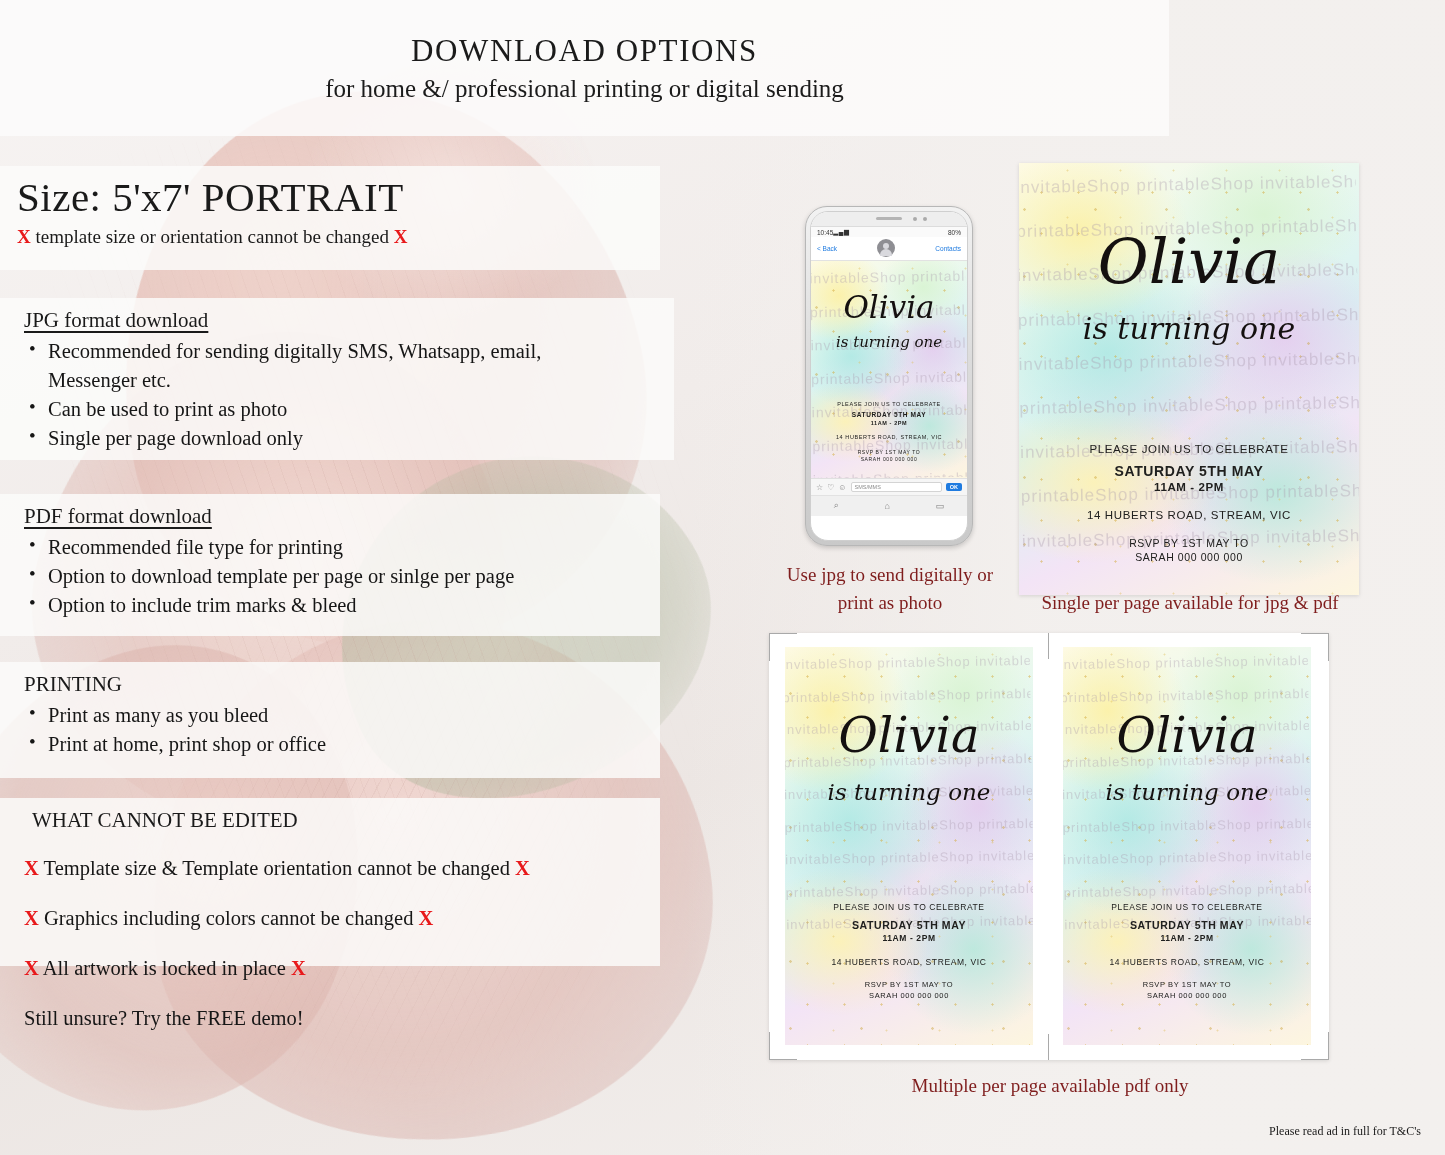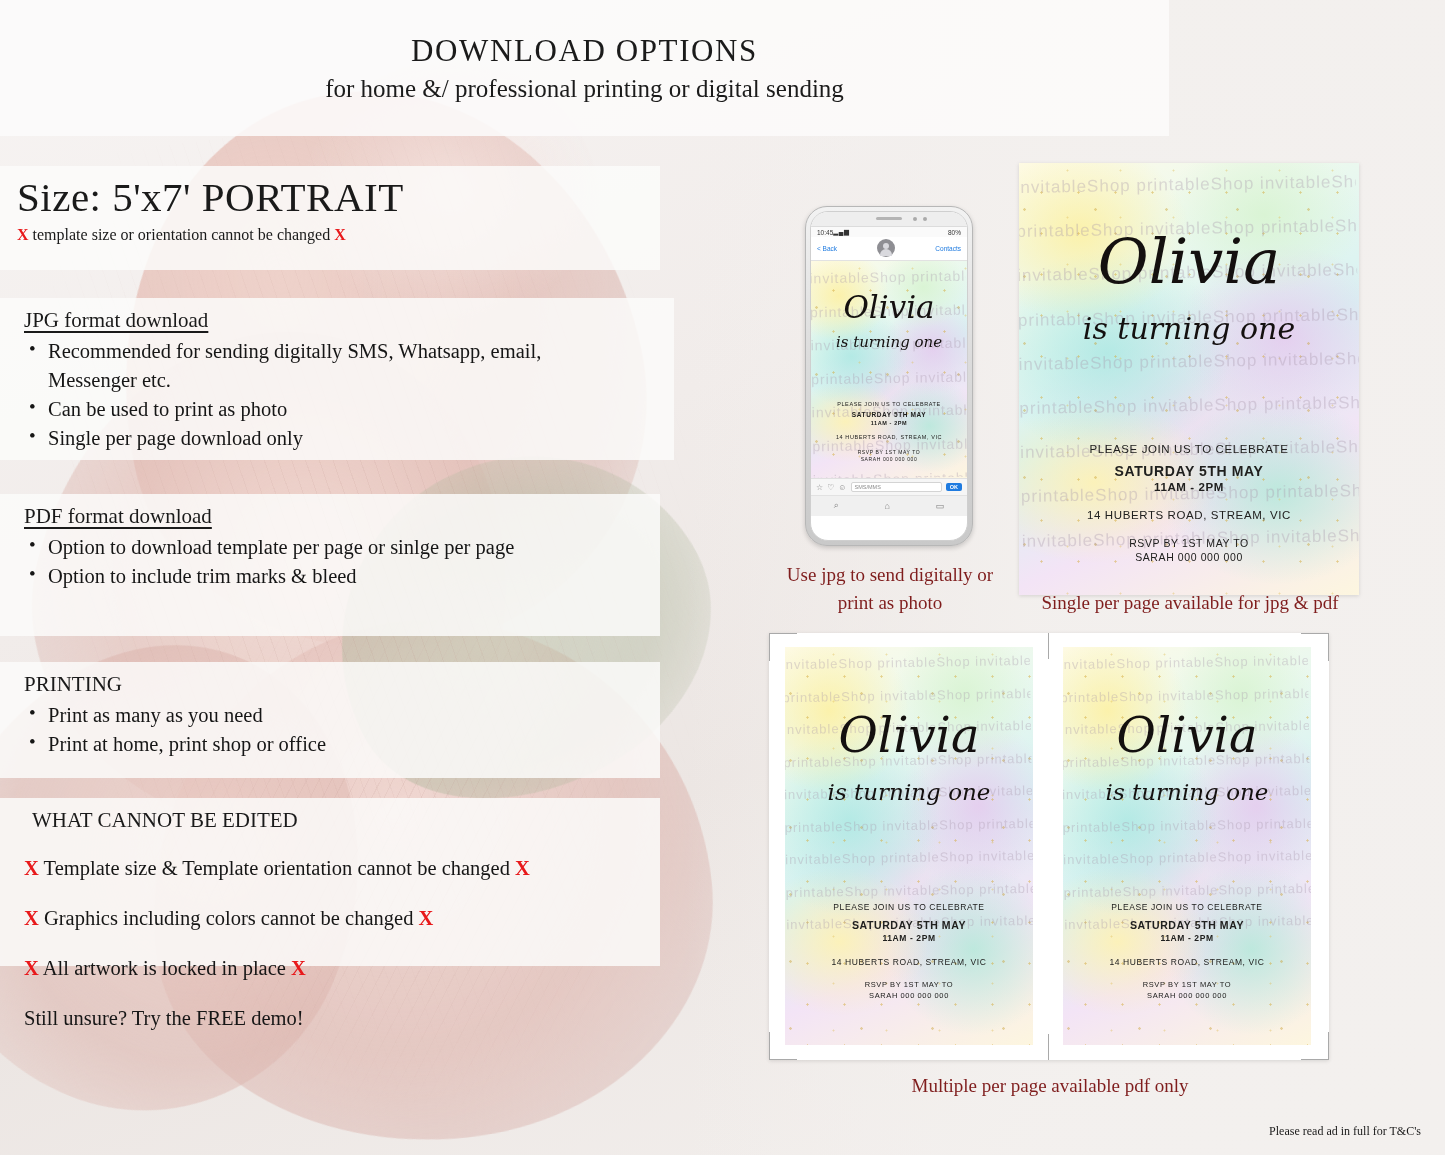--- a/index.html
+++ b/index.html
@@ -152,21 +152,21 @@
     left: 0; top: 166px; width: 660px; height: 104px;
     padding-left: 17px;
   }
   .size-title {
     font-size: 41px;
     letter-spacing: .5px;
     margin: 0;
     line-height: 1.05;
   }
   .size-sub {
-    font-size: 16px;
+    font-size: 19px;
     margin: 7px 0 0 0;
   }
   .x-red { color: #e8191b; font-weight: 700; }
 
   .jpg-panel  { left: 0; top: 298px; width: 674px; height: 162px; }
   .pdf-panel  { left: 0; top: 494px; width: 660px; height: 142px; }
   .print-panel{ left: 0; top: 662px; width: 660px; height: 116px; }
   .cannot-panel { left: 0; top: 798px; width: 660px; height: 168px; }
 
   .cannot-panel .title { font-size: 21px; padding-left: 8px; }
@@ -458,29 +458,30 @@
     <li>Recommended for sending digitally SMS, Whatsapp, email,</li>
     <li class="cont">Messenger etc.</li>
     <li>Can be used to print as photo</li>
     <li>Single per page download only</li>
   </ul>
 </div>
 
 <div class="panel pdf-panel">
   <p class="title ul">PDF format download</p>
   <ul class="bullets">
+    <li>Recommended file type for printing</li>
     <li>Option to download template per page or sinlge per page</li>
     <li>Option to include trim marks &amp; bleed</li>
   </ul>
 </div>
 
 <div class="panel print-panel">
   <p class="title">PRINTING</p>
   <ul class="bullets">
-    <li>Print as many as you need</li>
+    <li>Print as many as you bleed</li>
     <li>Print at home, print shop or office</li>
   </ul>
 </div>
 
 <div class="panel cannot-panel">
   <p class="title">WHAT CANNOT BE EDITED</p>
   <p class="cannot-line">
     <span class="x-red">X</span>
     <span>Template size &amp; Template orientation cannot be changed</span>
     <span class="x-red">X</span>

